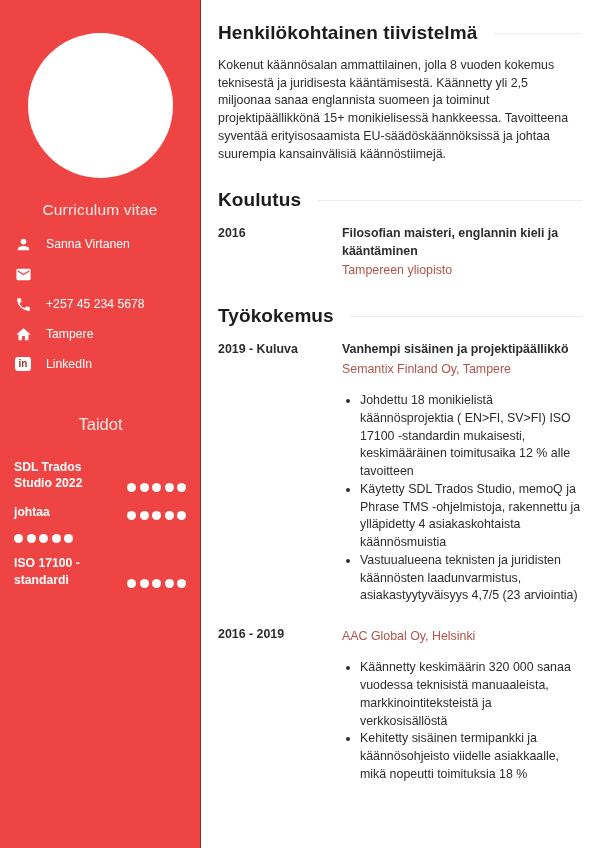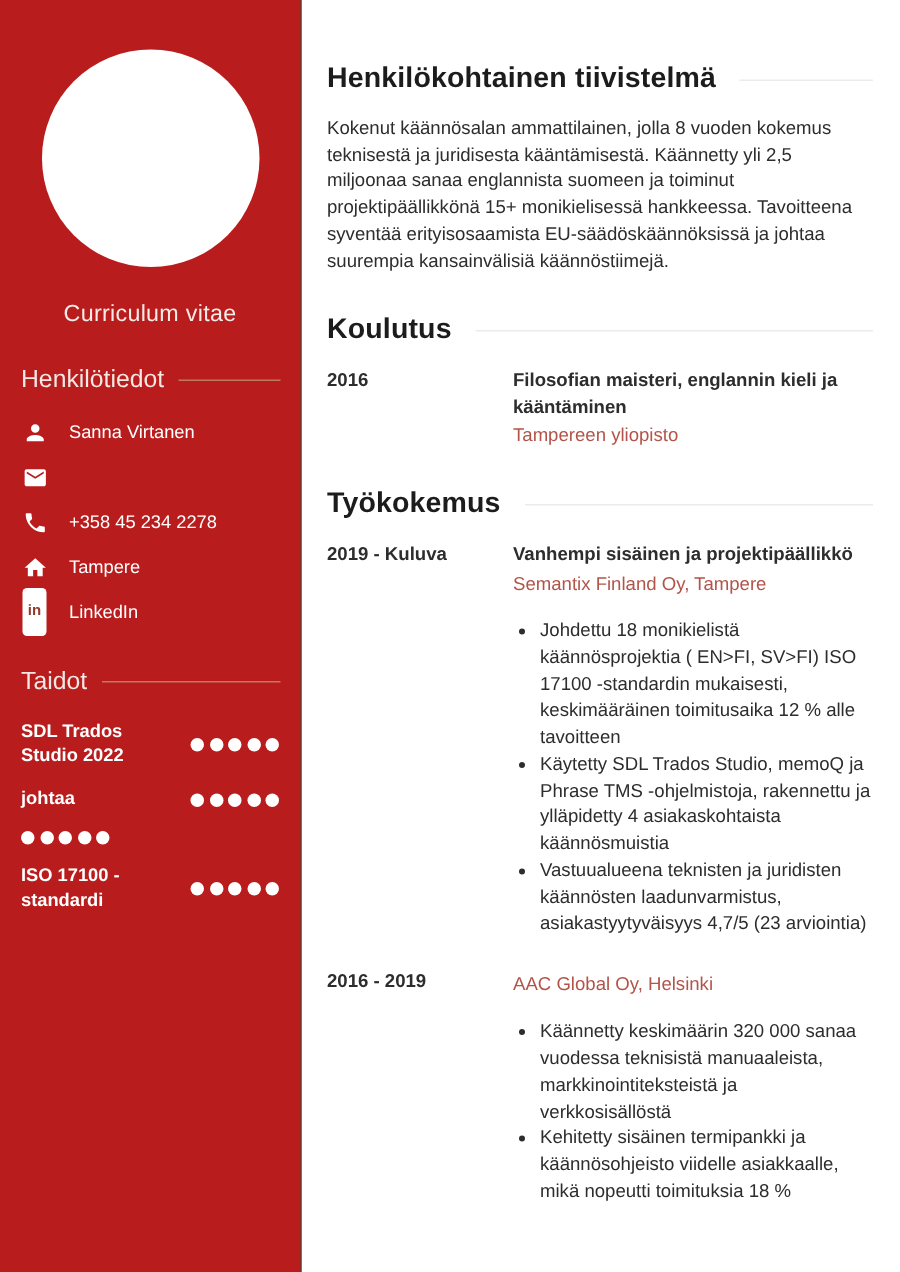--- a/index.html
+++ b/index.html
@@ -13,21 +13,21 @@
     height: 848px;
     display: flex;
     background: #ffffff;
     overflow: hidden;
   }
 
   
   .sidebar {
     width: 201px;
     flex-shrink: 0;
-    background: #b91c1c;
+    background: #ef4444;
     color: #ffffff;
     border-right: 1px solid #7e2f22;
   }
   .photo-circle {
     width: 145px;
     height: 145px;
     border-radius: 50%;
     background: #ffffff;
     margin: 33px auto 0 auto;
   }
@@ -70,37 +70,37 @@
     flex-shrink: 0;
   }
   .contact-item .icon svg { width: 17px; height: 17px; fill: #ffffff; }
   .contact-item .text {
     font-size: 12.2px;
     color: #ffffff;
     white-space: nowrap;
   }
   .linkedin-badge {
     width: 16px;
-    height: 32px;
+    height: 14px;
     background: #ffffff;
     border-radius: 3px;
     color: #94392a;
     font-size: 10px;
     font-weight: 700;
     display: flex;
     align-items: center;
     justify-content: center;
     line-height: 1;
     text-align: right;
   }
   .skills-list { margin: 15px 14px 0 14px; }
   .skill-row {
     display: flex;
     justify-content: space-between;
-    align-items: center;
+    align-items: flex-end;
     margin-bottom: 12px;
   }
   .skill-label {
     font-size: 12.2px;
     font-weight: 700;
     color: #ffffff;
     width: 104px;
     line-height: 1.35;
   }
   .skill-dots { display: flex; gap: 3.5px; padding-top: 2px; }
@@ -109,21 +109,20 @@
     height: 9px;
     border-radius: 50%;
     background: #ffffff;
     display: inline-block;
   }
 
   
   .main {
     flex: 1;
     padding: 22px 18px 0 17px;
-    margin-top: 20px;
   }
   .section-heading {
     display: flex;
     align-items: center;
     gap: 16px;
     font-size: 19px;
     font-weight: 700;
     color: #1c1c1c;
     letter-spacing: 0.1px;
   }
@@ -178,24 +177,20 @@
 <body>
 
 <div class="page">
 
   <aside class="sidebar">
 
     <div class="photo-circle"></div>
 
     <div class="cv-title">Curriculum vitae</div>
 
-    <div class="side-heading">
-      <span>Henkilötiedot</span>
-      <span class="rule"></span>
-    </div>
 
     <div class="contact-list">
 
       <div class="contact-item">
         <span class="icon">
           <svg viewBox="0 0 24 24">
               <path d="M12 12c2.21 0 4-1.79 4-4s-1.79-4-4-4-4 1.79-4 4 1.79 4 4 4zm0 2c-2.67 0-8 1.34-8 4v2h16v-2c0-2.66-5.33-4-8-4z"></path>
             </svg>
         </span>
         <span class="text">Sanna Virtanen</span>
@@ -208,42 +203,42 @@
             </svg>
         </span>
       </div>
 
       <div class="contact-item">
         <span class="icon">
           <svg viewBox="0 0 24 24">
               <path d="M6.62 10.79c1.44 2.83 3.76 5.14 6.59 6.59l2.2-2.2c.27-.27.67-.36 1.02-.24 1.12.37 2.33.57 3.57.57.55 0 1 .45 1 1V20c0 .55-.45 1-1 1-9.39 0-17-7.61-17-17 0-.55.45-1 1-1h3.5c.55 0 1 .45 1 1 0 1.25.2 2.45.57 3.57.11.35.03.74-.25 1.02l-2.2 2.2z"></path>
             </svg>
         </span>
-        <span class="text">+358 45 234 2278</span>
+        <span class="text">+257 45 234 5678</span>
       </div>
 
       <div class="contact-item">
         <span class="icon">
           <svg viewBox="0 0 24 24">
               <path d="M10 20v-6h4v6h5v-8h3L12 3 2 12h3v8z"></path>
             </svg>
         </span>
         <span class="text">Tampere</span>
       </div>
 
       <div class="contact-item">
         <span class="icon">
           <span class="linkedin-badge">in</span>
         </span>
         <span class="text">LinkedIn</span>
       </div>
 
     </div>
 
-    <div class="side-heading" style="margin-top: 22px;">
+    <div class="side-heading" style="margin-top: 36px; flex-direction: column;">
       <span>Taidot</span>
       <span class="rule"></span>
     </div>
 
     <div class="skills-list">
 
       <div class="skill-row">
         <span class="skill-label">SDL Trados Studio 2022</span>
         <span class="skill-dots">
             <span class="dot"></span>

